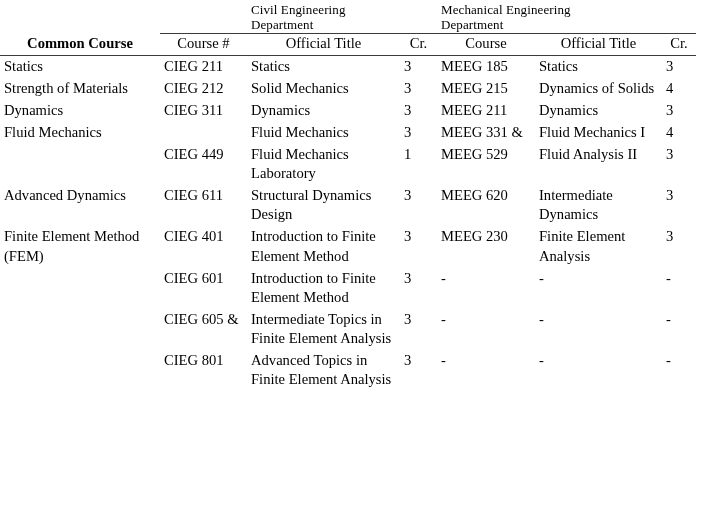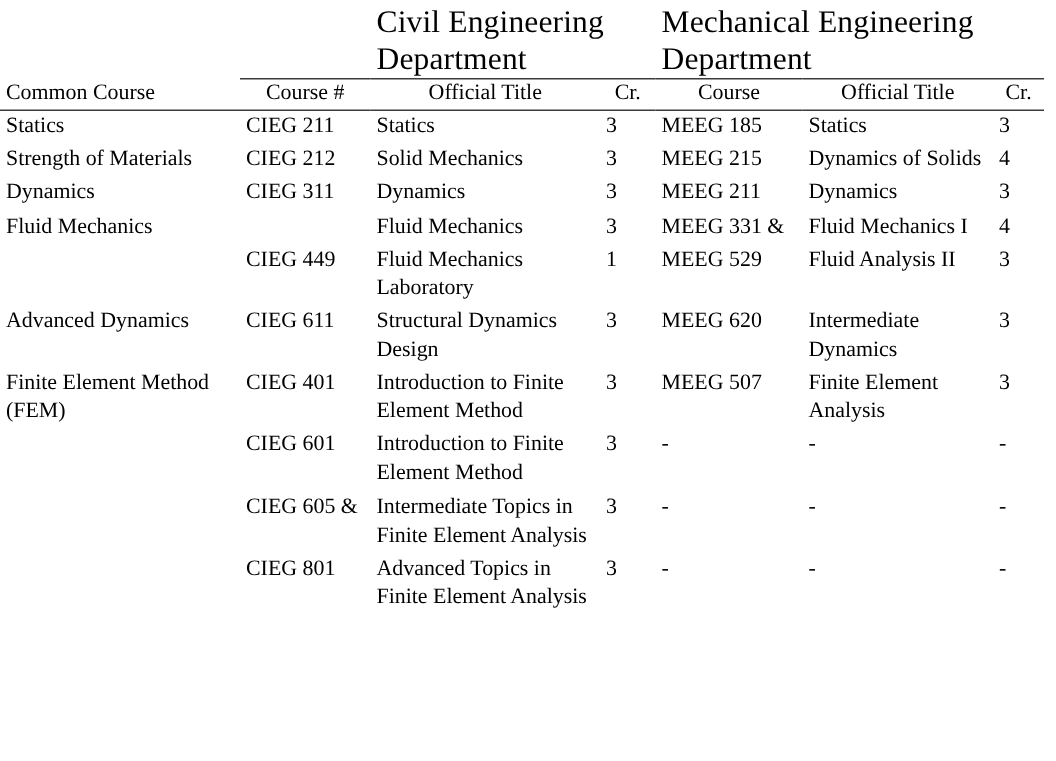--- a/index.html
+++ b/index.html
@@ -45,21 +45,21 @@
   
   .bl { border-left: 1px solid #3b3b3b; }
   .br { border-right: 1px solid #3b3b3b; }
 
   
   tr.dept-row td {
     padding: 2px 4px 1px 4px;
   }
   td.dept-head {
     font-weight: bold;
-    font-size: 21px;
+    font-size: 13px;
     line-height: 1.17;
     text-align: center;
     border-top: 1.6px solid #1a1a1a;
     vertical-align: top;
     letter-spacing: 0.1px;
   }
   td.corner-blank {
     border: 0;
   }
   td.corner-spine {
@@ -69,22 +69,23 @@
 
   
   tr.colhead-row td {
     text-align: center;
     border-top: 1px solid #3b3b3b;
     border-bottom: 1px solid #3b3b3b;
     padding-top: 0px;
     padding-bottom: 1px;
   }
   tr.colhead-row td.common-head {
-    text-align: left;
+    text-align: center;
     border-top: 0;
+    font-weight: bold;
   }
 
   
   td.cell {
     border-bottom: 1px solid #3b3b3b;
     margin-left: 24px;
   }
   td.cell-nobottom {
     border-bottom: 0;
     font-family: Liberation Serif, serif;
@@ -201,21 +202,21 @@
       <td class="cell br">MEEG 620</td>
       <td class="cell br">Intermediate Dynamics</td>
       <td class="cell">3</td>
     </tr>
 
     <tr>
       <td class="common" rowspan="4">Finite Element Method (FEM)</td>
       <td class="cell v br">CIEG 401</td>
       <td class="cell br">Introduction to Finite Element Method</td>
       <td class="cell br">3</td>
-      <td class="cell br">MEEG 507</td>
+      <td class="cell br">MEEG 230</td>
       <td class="cell br">Finite Element Analysis</td>
       <td class="cell">3</td>
     </tr>
 
     <tr>
       <td class="cell v br">CIEG 601</td>
       <td class="cell br">Introduction to Finite Element Method</td>
       <td class="cell br">3</td>
       <td class="cell br dash">-</td>
       <td class="cell br dash">-</td>

